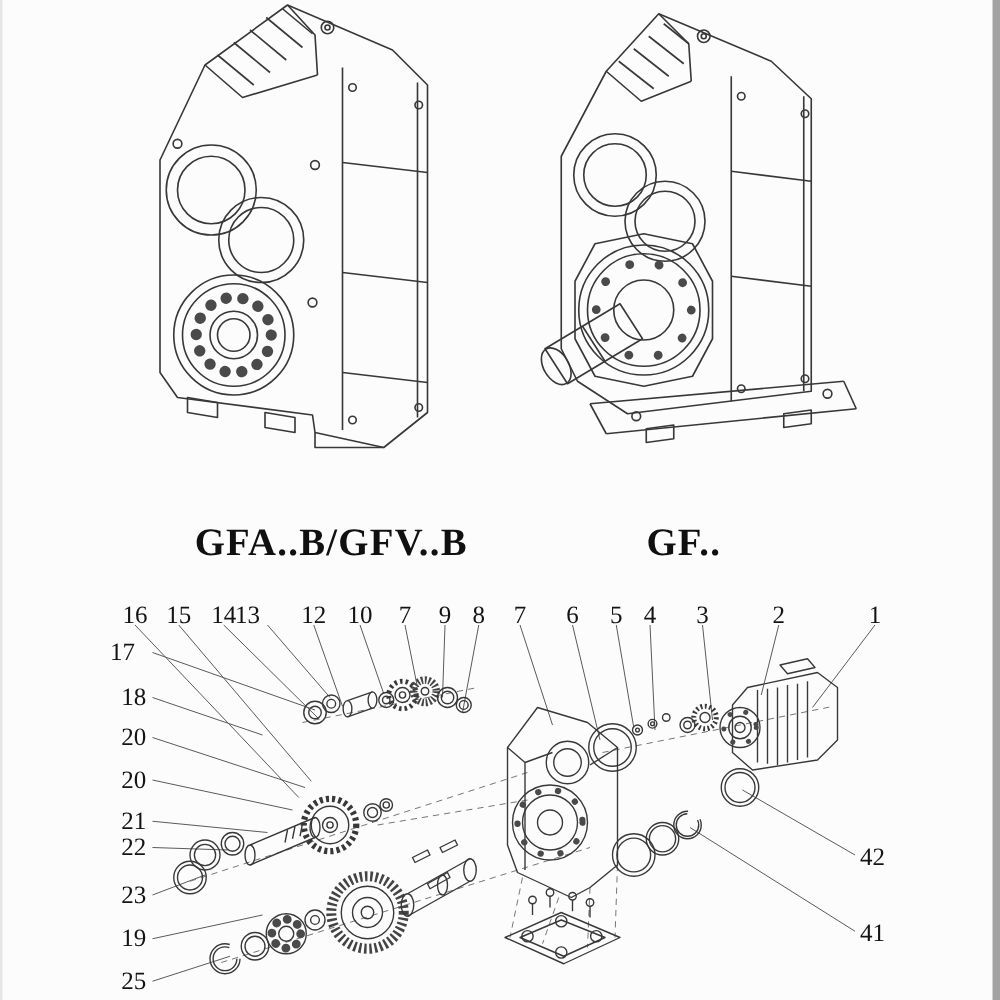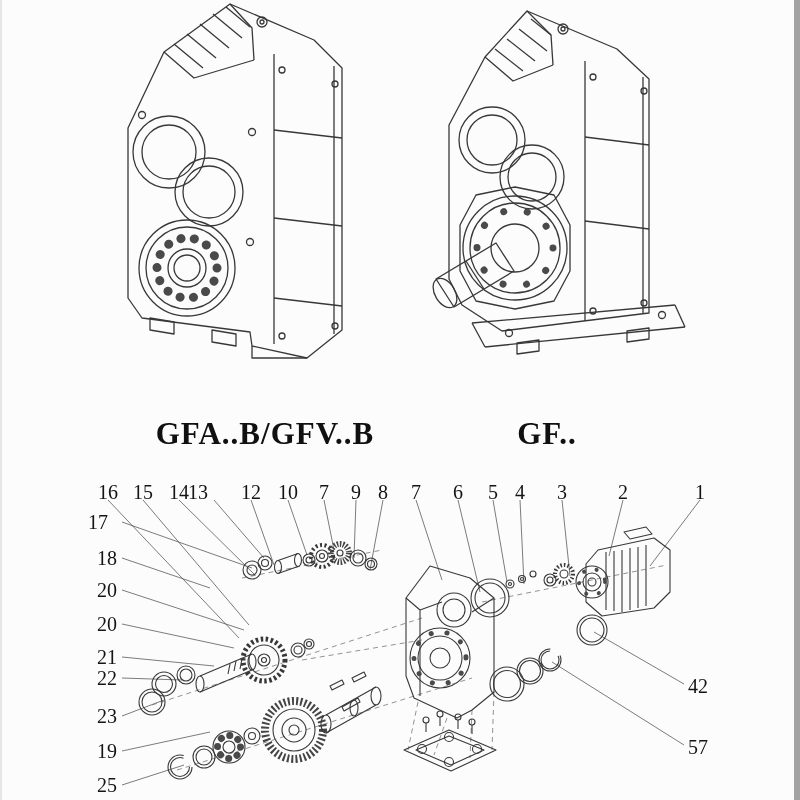--- a/index.html
+++ b/index.html
@@ -338,16 +338,16 @@
     <div class="co" style="left:105px;top:558px">18</div>
     <div class="co" style="left:105px;top:590px">20</div>
     <div class="co" style="left:105px;top:624px">20</div>
     <div class="co" style="left:105px;top:657px">21</div>
     <div class="co" style="left:105px;top:678px">22</div>
     <div class="co" style="left:105px;top:716px">23</div>
     <div class="co" style="left:105px;top:751px">19</div>
     <div class="co" style="left:105px;top:785px">25</div>
 
     <div class="co" style="left:696px;top:686px">42</div>
-    <div class="co" style="left:696px;top:747px">57</div>
+    <div class="co" style="left:696px;top:747px">41</div>
   </div>
 
 </div>
 
 </body></html>

